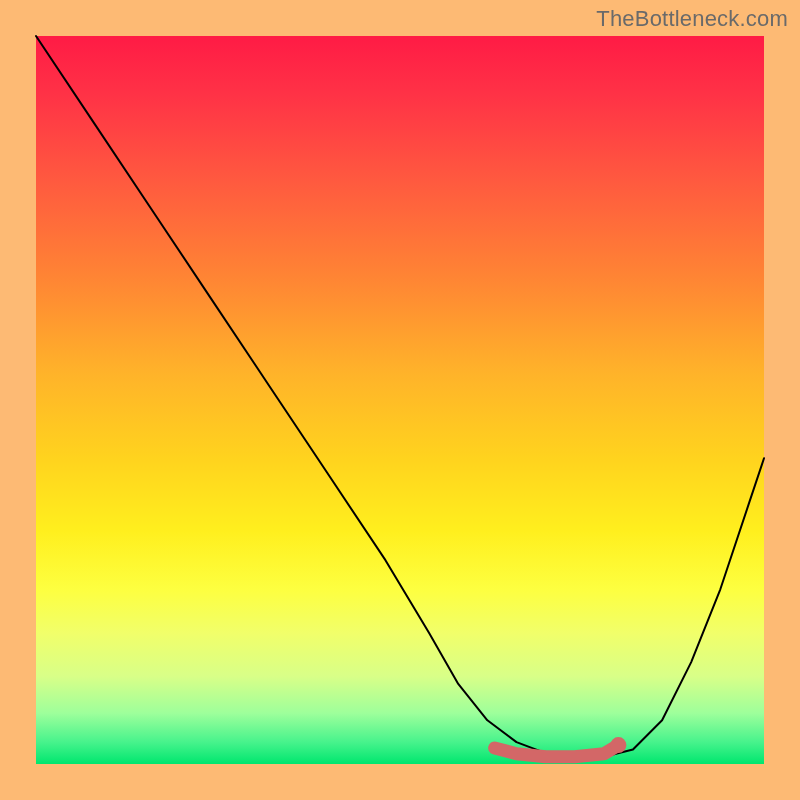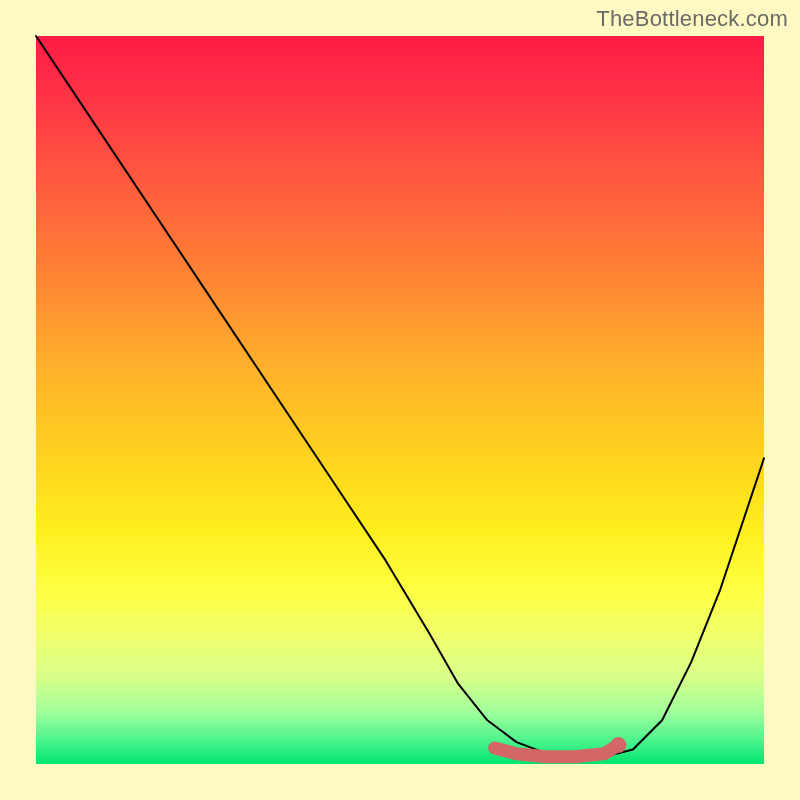--- a/index.html
+++ b/index.html
@@ -7,21 +7,21 @@
     padding: 0;
     width: 800px;
     height: 800px;
     background: #000;
     overflow: hidden;
   }
   .frame {
     position: relative;
     width: 800px;
     height: 800px;
-    background: #fef9c3;
+    background: #fdba74;
   }
   .watermark {
     position: absolute;
     top: 6px;
     right: 12px;
     font-family: Arial, Helvetica, sans-serif;
     font-size: 22px;
     font-weight: 500;
     color: #6a6a6a;
     letter-spacing: 0.2px;

